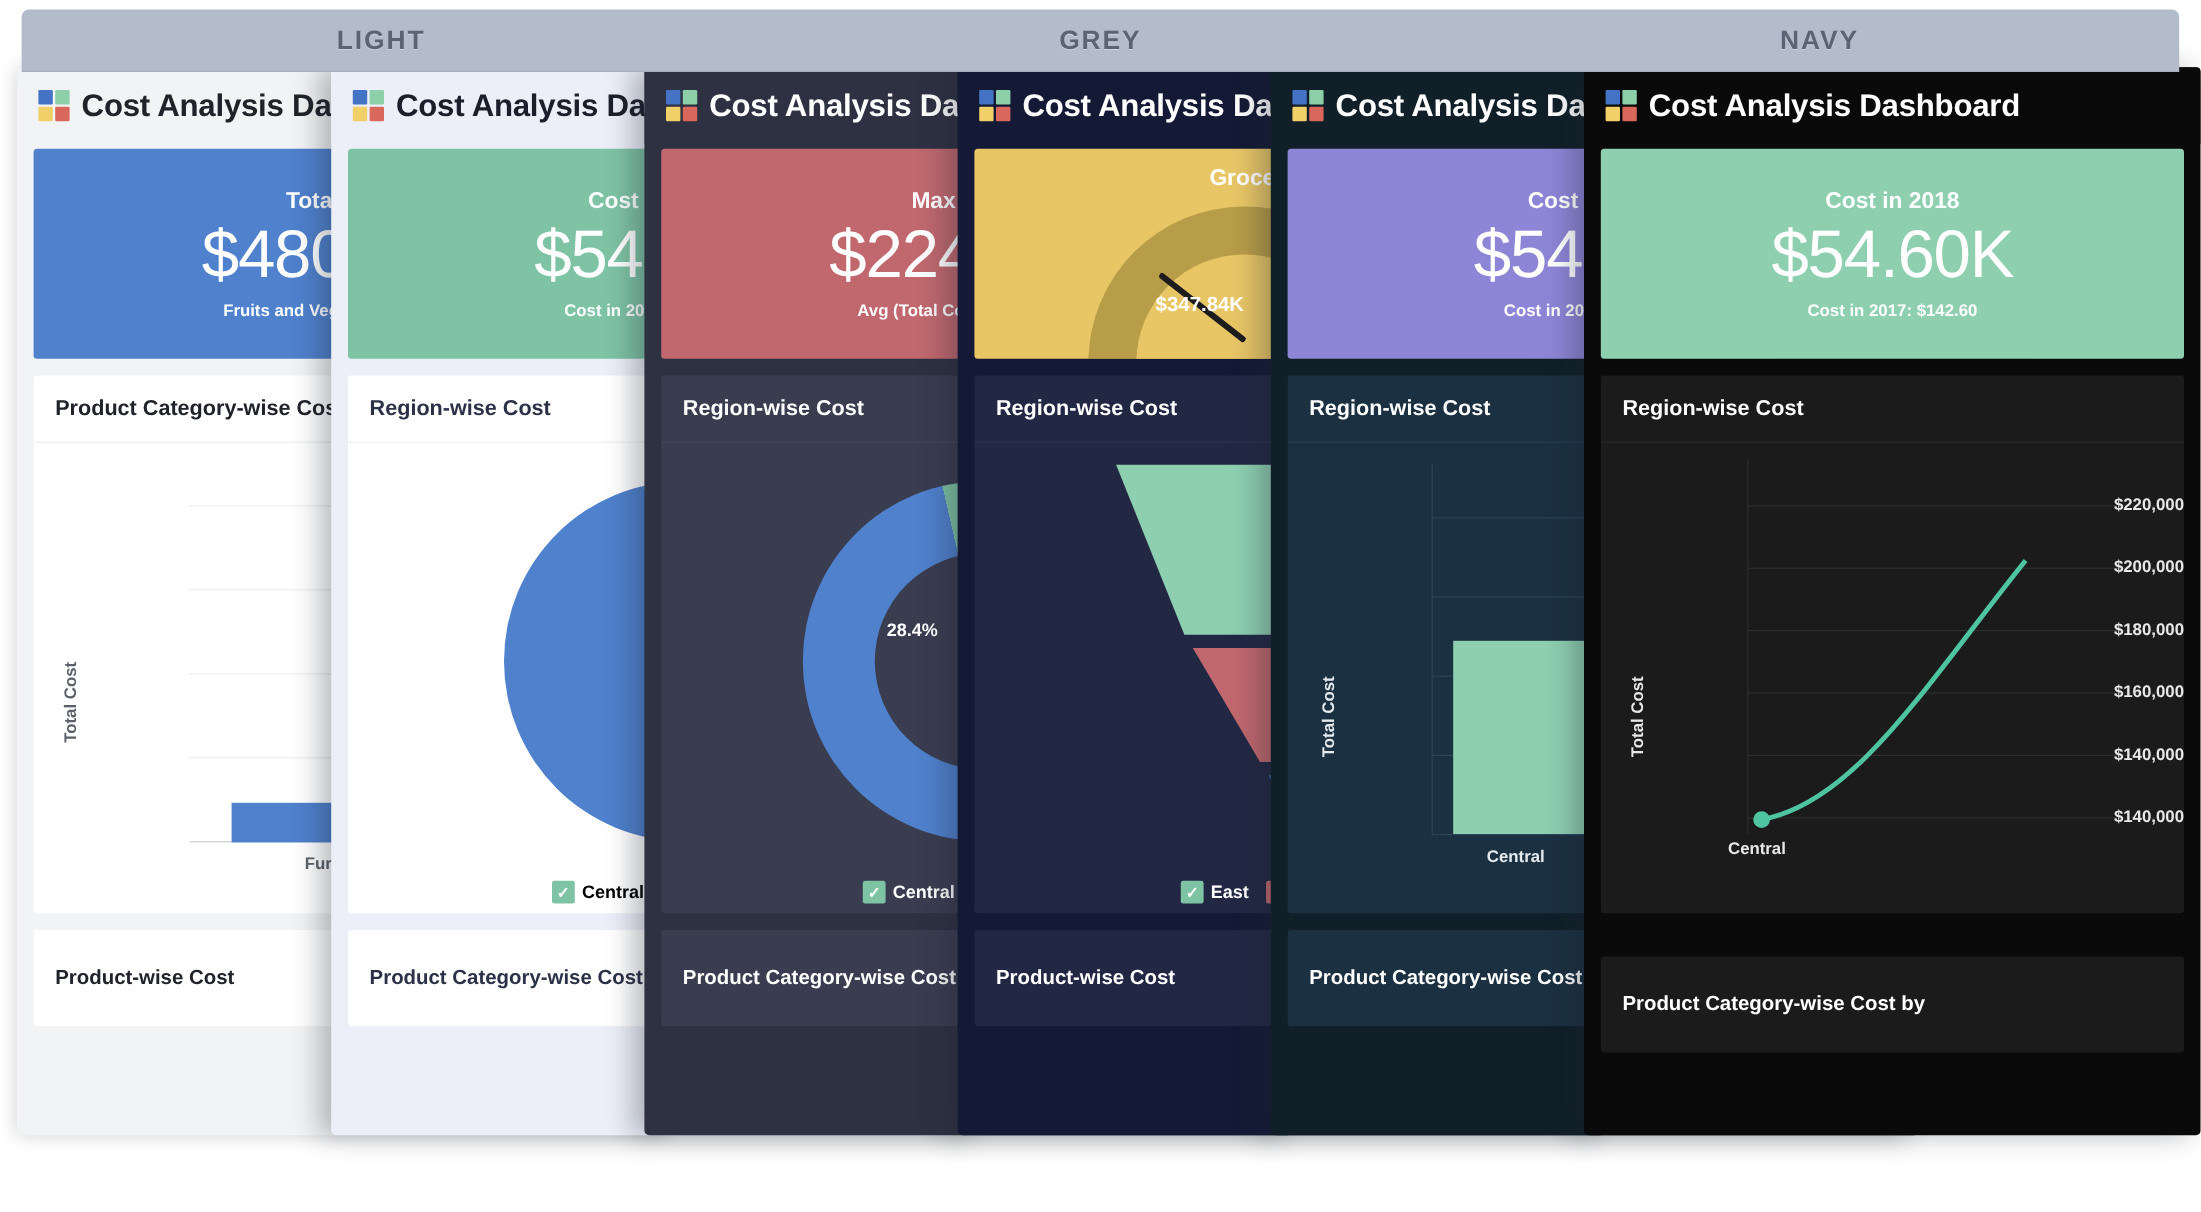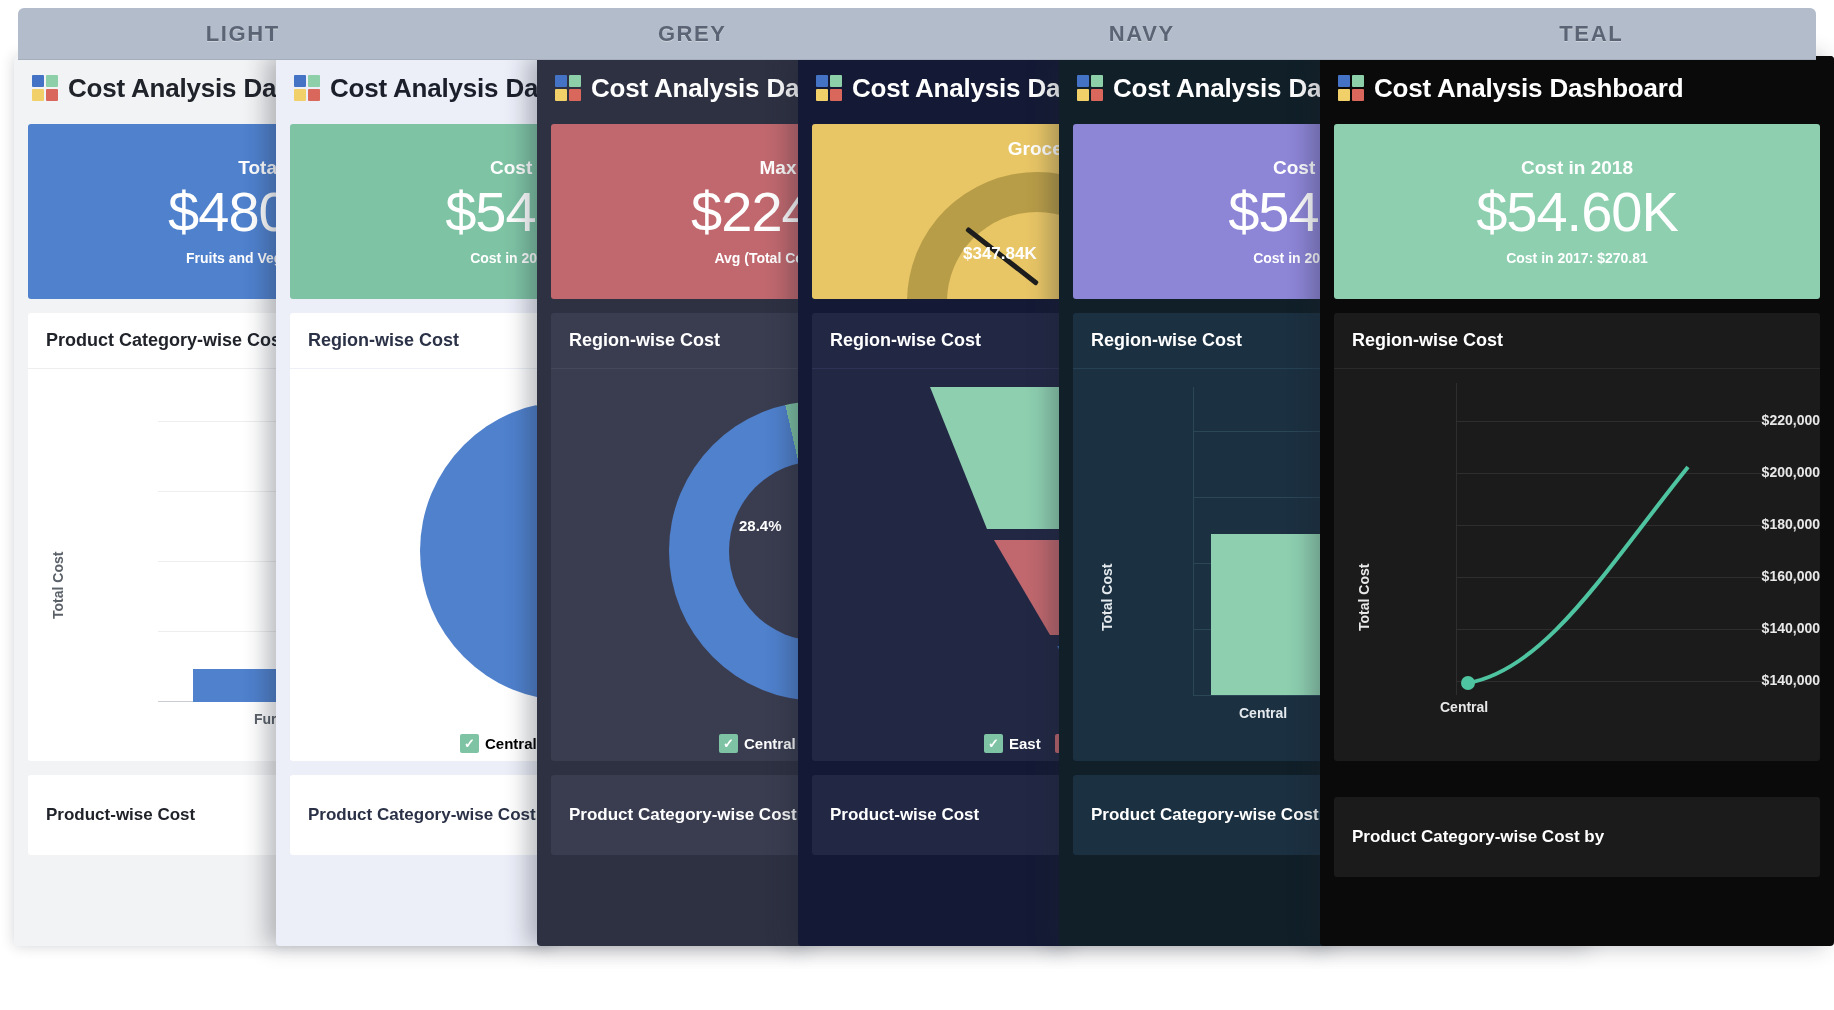--- a/index.html
+++ b/index.html
@@ -273,21 +273,20 @@
 </style>
 </head>
 <body>
 
 <div class="stage">
 
   <div class="themebar">
     <div class="tab">LIGHT</div>
     <div class="tab">GREY</div>
     <div class="tab">NAVY</div>
-    <div class="tab">TEAL</div>
   </div>
 
   <div class="deck">
 
     <div class="panel p1 t-light">
       <div class="p-head">
         <span class="logo">
             <i></i>
             <i></i>
             <i></i>
@@ -487,21 +486,21 @@
             <i></i>
             <i></i>
             <i></i>
             <i></i>
           </span>
         <span class="p-title">Cost Analysis Dashboard</span>
       </div>
       <div class="kpi" style="background:#8ecfb0">
         <div class="kpi-label">Cost in 2018</div>
         <div class="kpi-value">$54.60K</div>
-        <div class="kpi-sub">Cost in 2017: $270.81</div>
+        <div class="kpi-sub">Cost in 2017: $142.60</div>
       </div>
       <div class="card">
         <div class="card-head">Region-wise Cost</div>
         <div class="card-body">
           <div class="axis-y-title" style="left:22px; top:262px;">Total Cost</div>
           <div class="gridline" style="left:122px; right:0; top:52px;"></div>
           <div class="gridline" style="left:122px; right:0; top:104px;"></div>
           <div class="gridline" style="left:122px; right:0; top:156px;"></div>
           <div class="gridline" style="left:122px; right:0; top:208px;"></div>
           <div class="gridline" style="left:122px; right:0; top:260px;"></div>

